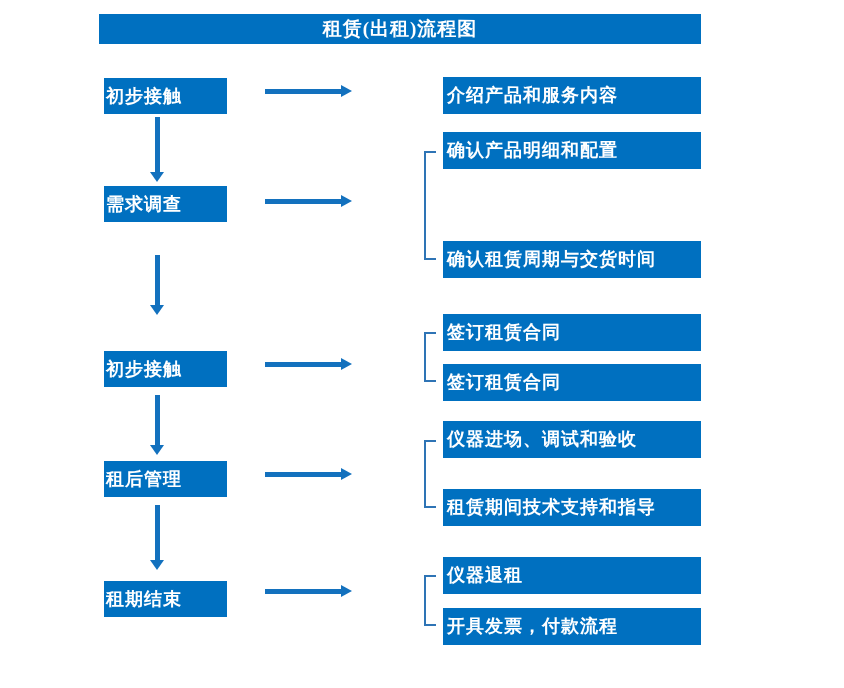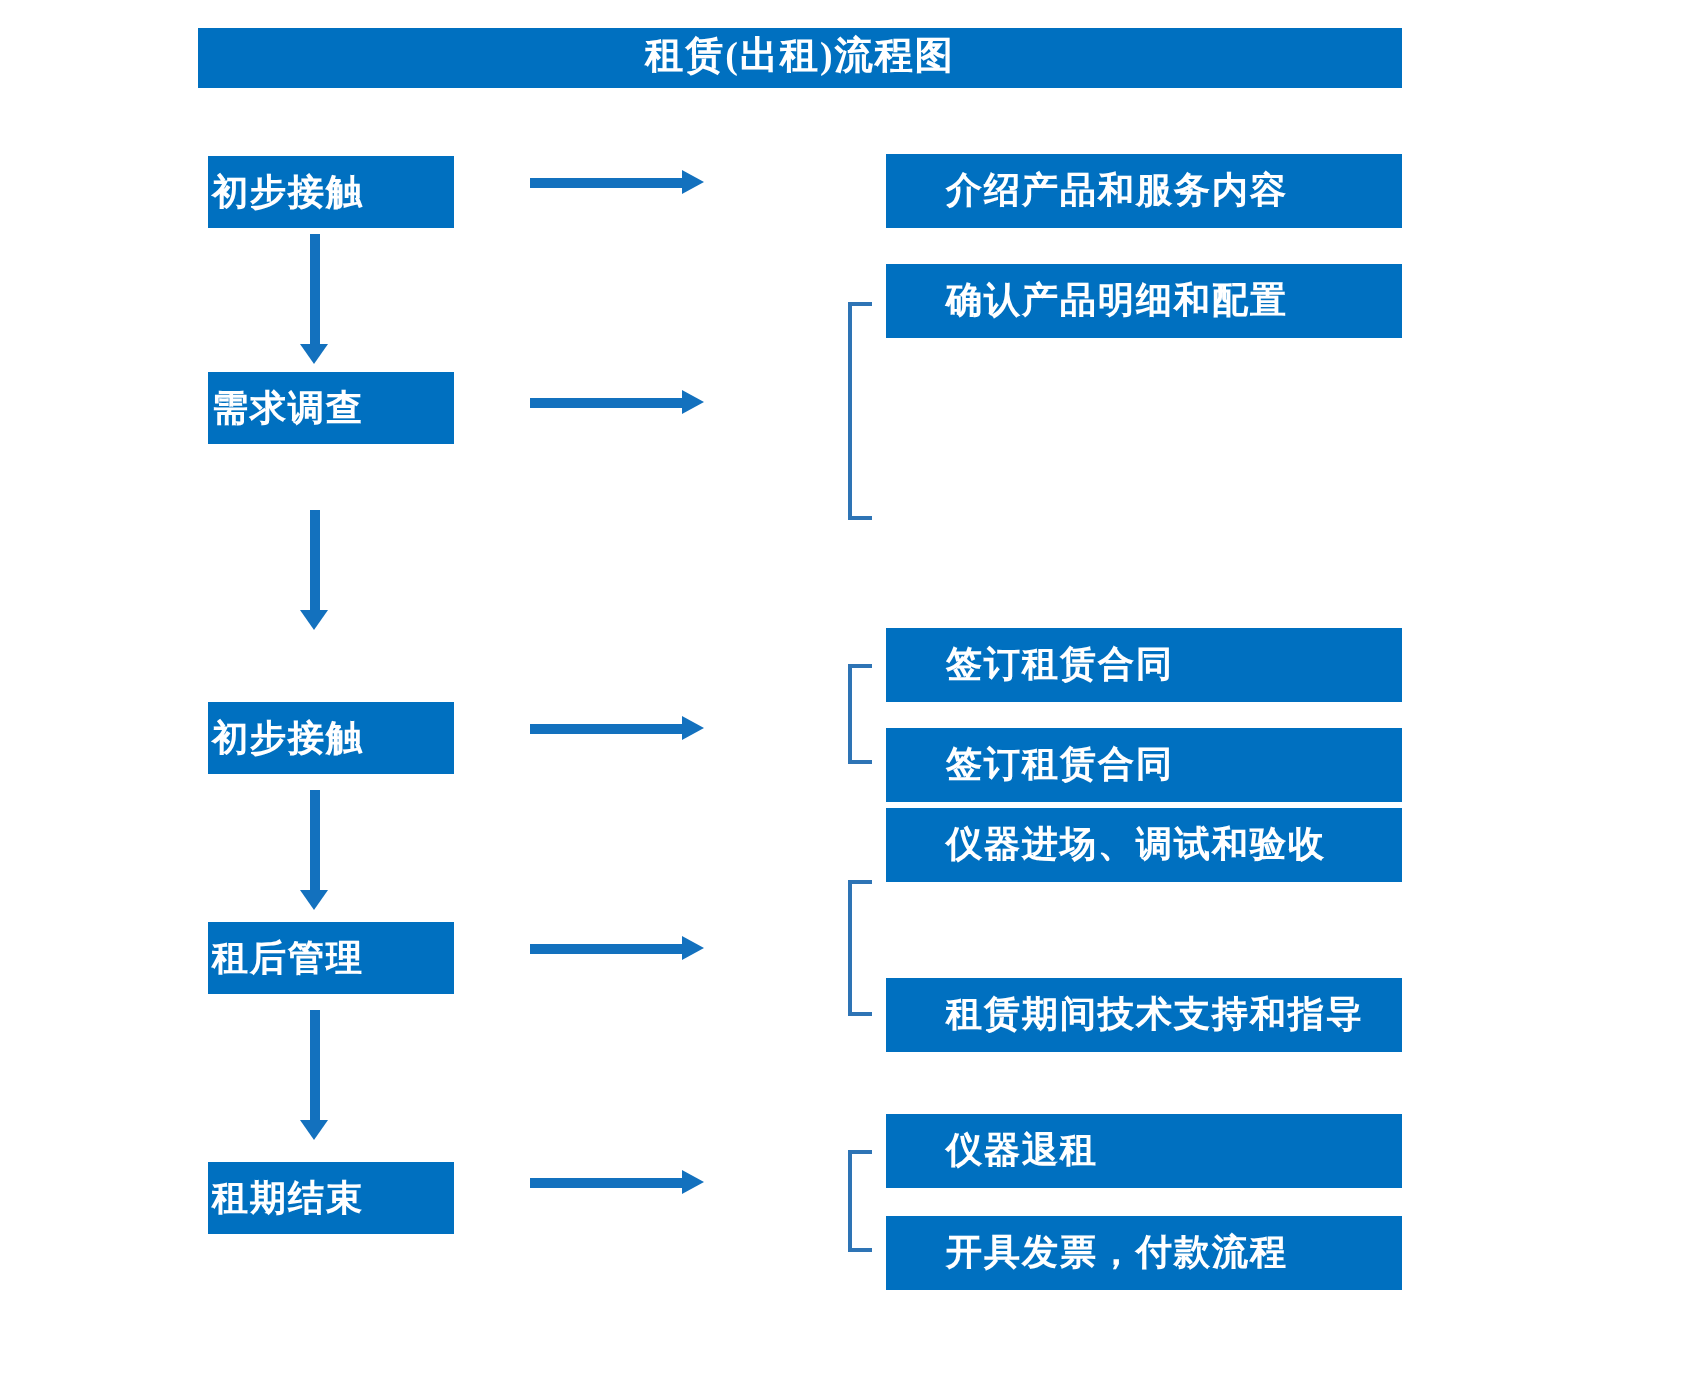--- a/index.html
+++ b/index.html
@@ -45,21 +45,21 @@
   }
   .detail {
     position: absolute;
     left: 443px;
     width: 258px; height: 37px;
     background: var(--primary);
     color: var(--text);
     font-size: 18px;
     font-weight: bold;
     line-height: 37px;
-    padding-left: 30px;
+    padding-left: 4px;
     letter-spacing: 1px;
     white-space: nowrap;
   }
   .h-arrow {
     position: absolute;
     left: 265px;
     width: 76px; height: 5px;
     background: var(--arrow);
   }
   .h-arrow::after {
@@ -120,23 +120,24 @@
   <div class="h-arrow" style="top:589px"></div>
 
   <div class="bracket" style="top:151px; height:109px"></div>
   <div class="bracket" style="top:332px; height:50px"></div>
   <div class="bracket" style="top:440px; height:68px"></div>
   <div class="bracket" style="top:575px; height:51px"></div>
 
   <div class="detail" style="top:77px">介绍产品和服务内容</div>
 
   <div class="detail" style="top:132px">确认产品明细和配置</div>
+  <div class="detail" style="top:241px">确认租赁周期与交货时间</div>
 
   <div class="detail" style="top:314px">签订租赁合同</div>
   <div class="detail" style="top:364px">签订租赁合同</div>
 
-  <div class="detail" style="top:404px">仪器进场、调试和验收</div>
+  <div class="detail" style="top:421px">仪器进场、调试和验收</div>
   <div class="detail" style="top:489px">租赁期间技术支持和指导</div>
 
   <div class="detail" style="top:557px">仪器退租</div>
   <div class="detail" style="top:608px">开具发票，付款流程</div>
 
 </div>
 
 </body></html>

